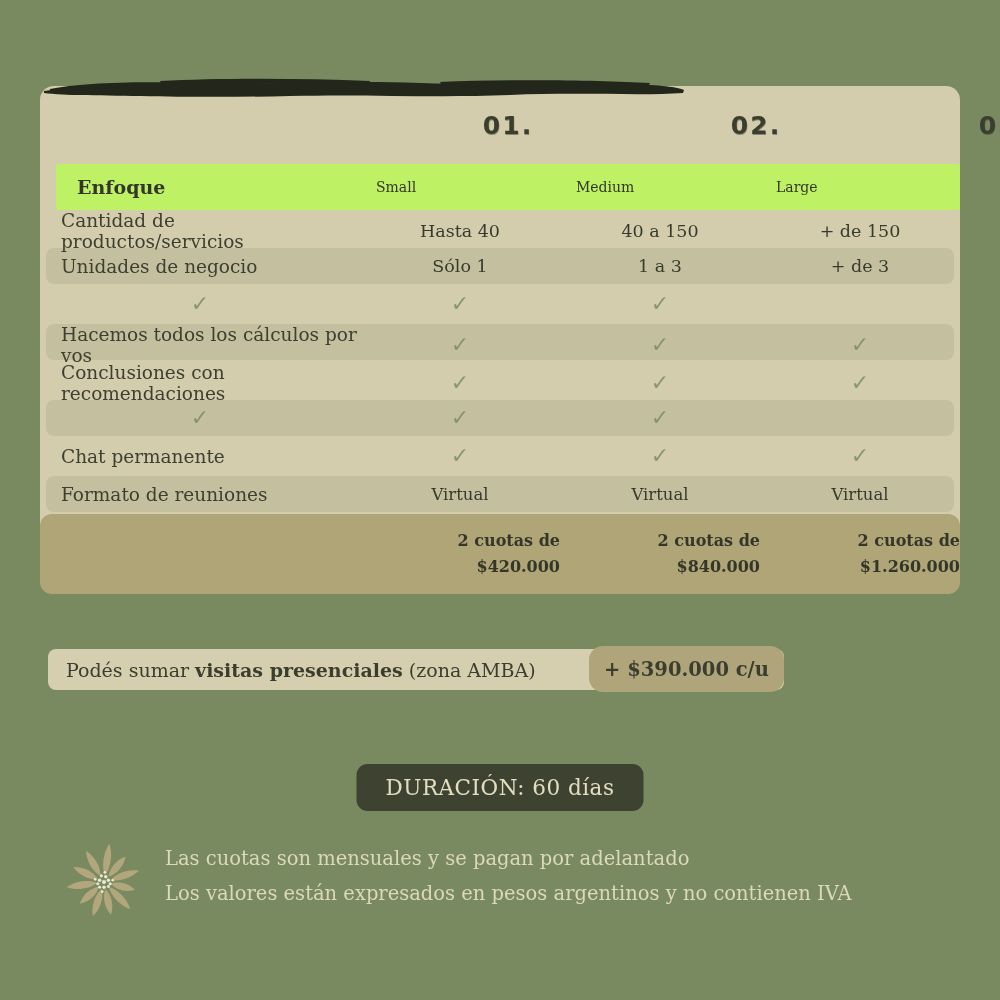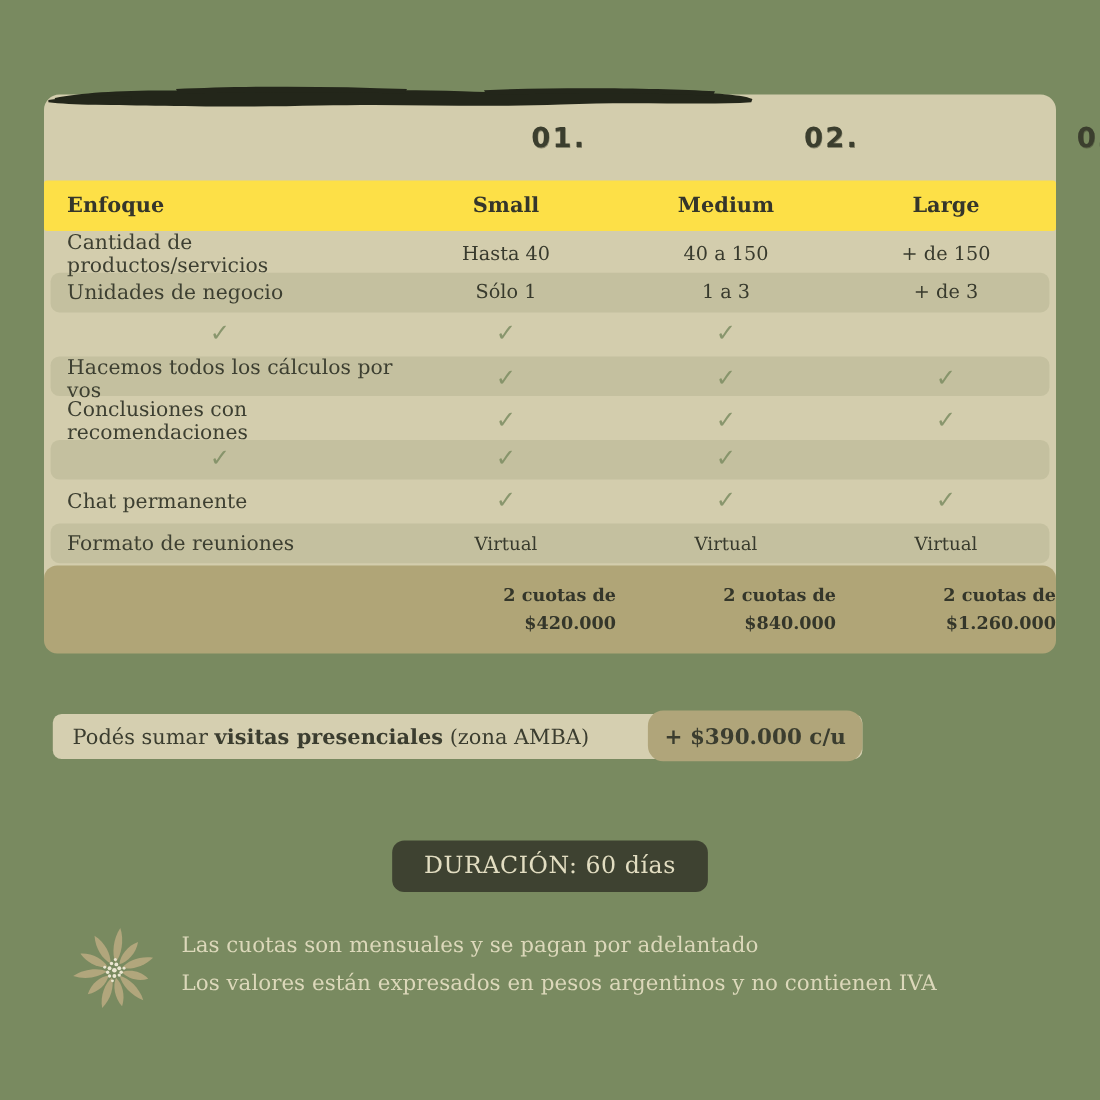--- a/index.html
+++ b/index.html
@@ -19,23 +19,23 @@
 
   .grid4 { display:grid; grid-template-columns:320px 200px 200px 200px; align-items:center; }
 
   .numbers-row { height:78px;gap:48px; }
   .plan-number {
     text-align:center; font-family:"DejaVu Sans","Liberation Sans",sans-serif;
     font-weight:800; font-size:25px; letter-spacing:2px; color:#3b3e2e;
     text-shadow:0.5px 0.5px 0 rgba(61,63,46,.5);
   }
 
-  .header-row { height:46px; background:#fde047; border-radius:3px; }
+  .header-row { height:46px; background:#bef264; border-radius:3px;margin-left:16px; }
   .header-label { padding-left:21px; font-weight:bold; font-size:19px; color:#35362b; }
-  .plan-name { text-align:center; font-weight:bold; font-size:19px; color:#35362b; }
+  .plan-name { font-weight:normal; font-size:14px; color:#35362b; }
 
   .rows { display:flex; flex-direction:column; gap:2px; padding-top:0; }
   .trow { height:36px; position:relative; }
   .trow.dark::before {
     content:""; position:absolute; top:0; bottom:0; left:6px; right:6px;
     background:#c4c09f; border-radius:8px; z-index:0;
   }
   .trow > * { position:relative; z-index:1; }
   .row-label { padding-left:21px; font-size:18.5px; color:#3d3f31; }
   .cell-val { text-align:center; font-size:17.5px; color:#383a2d; }

